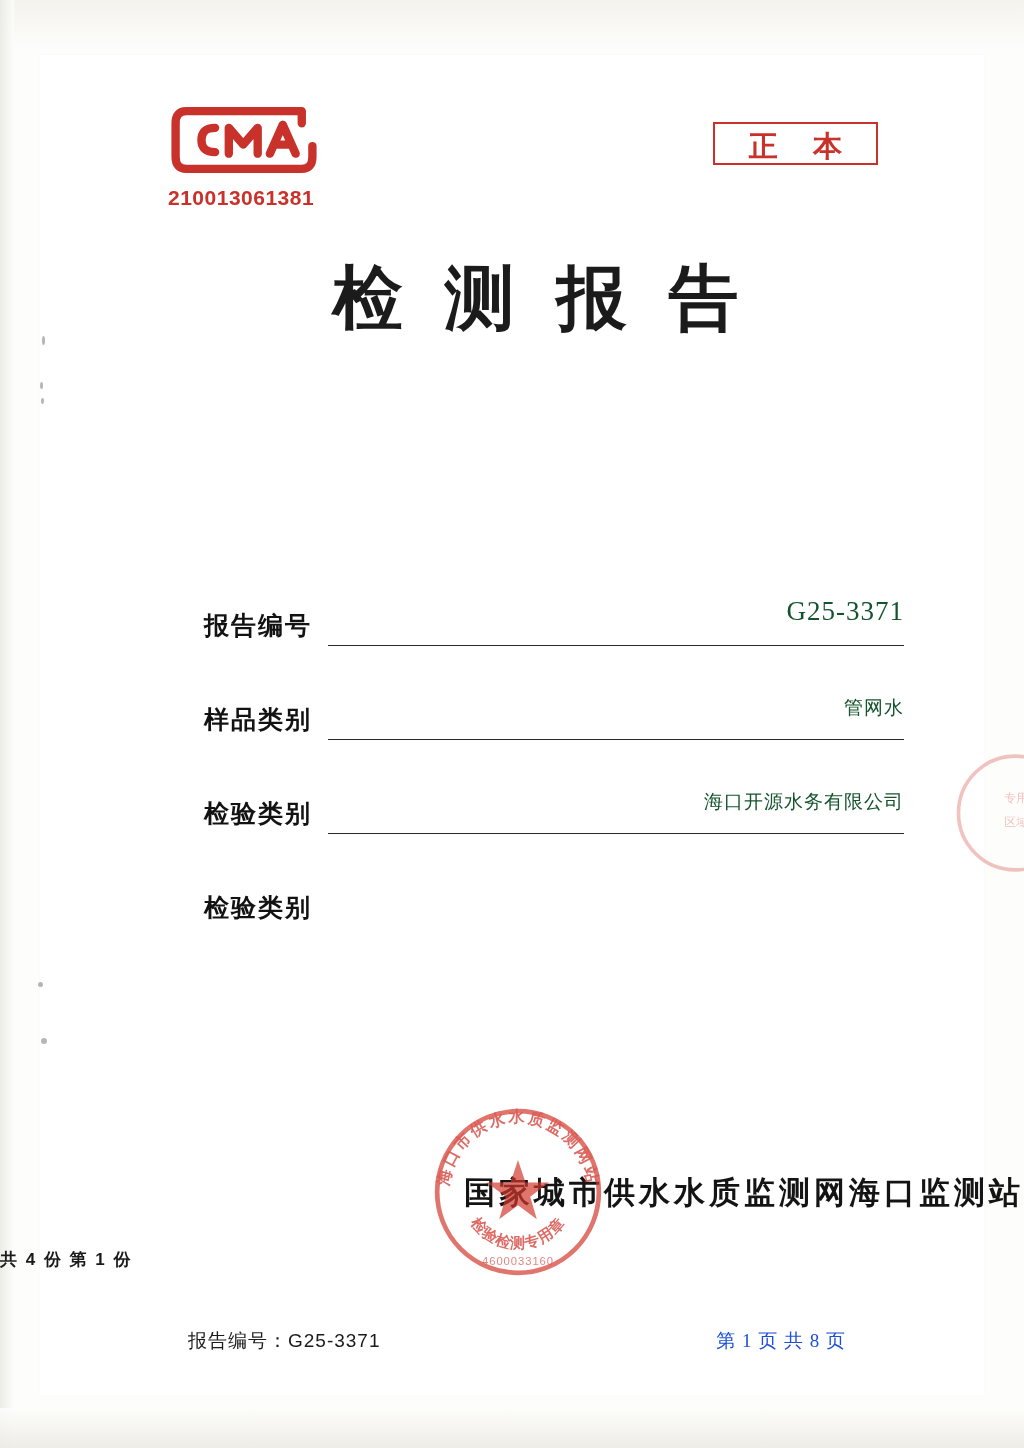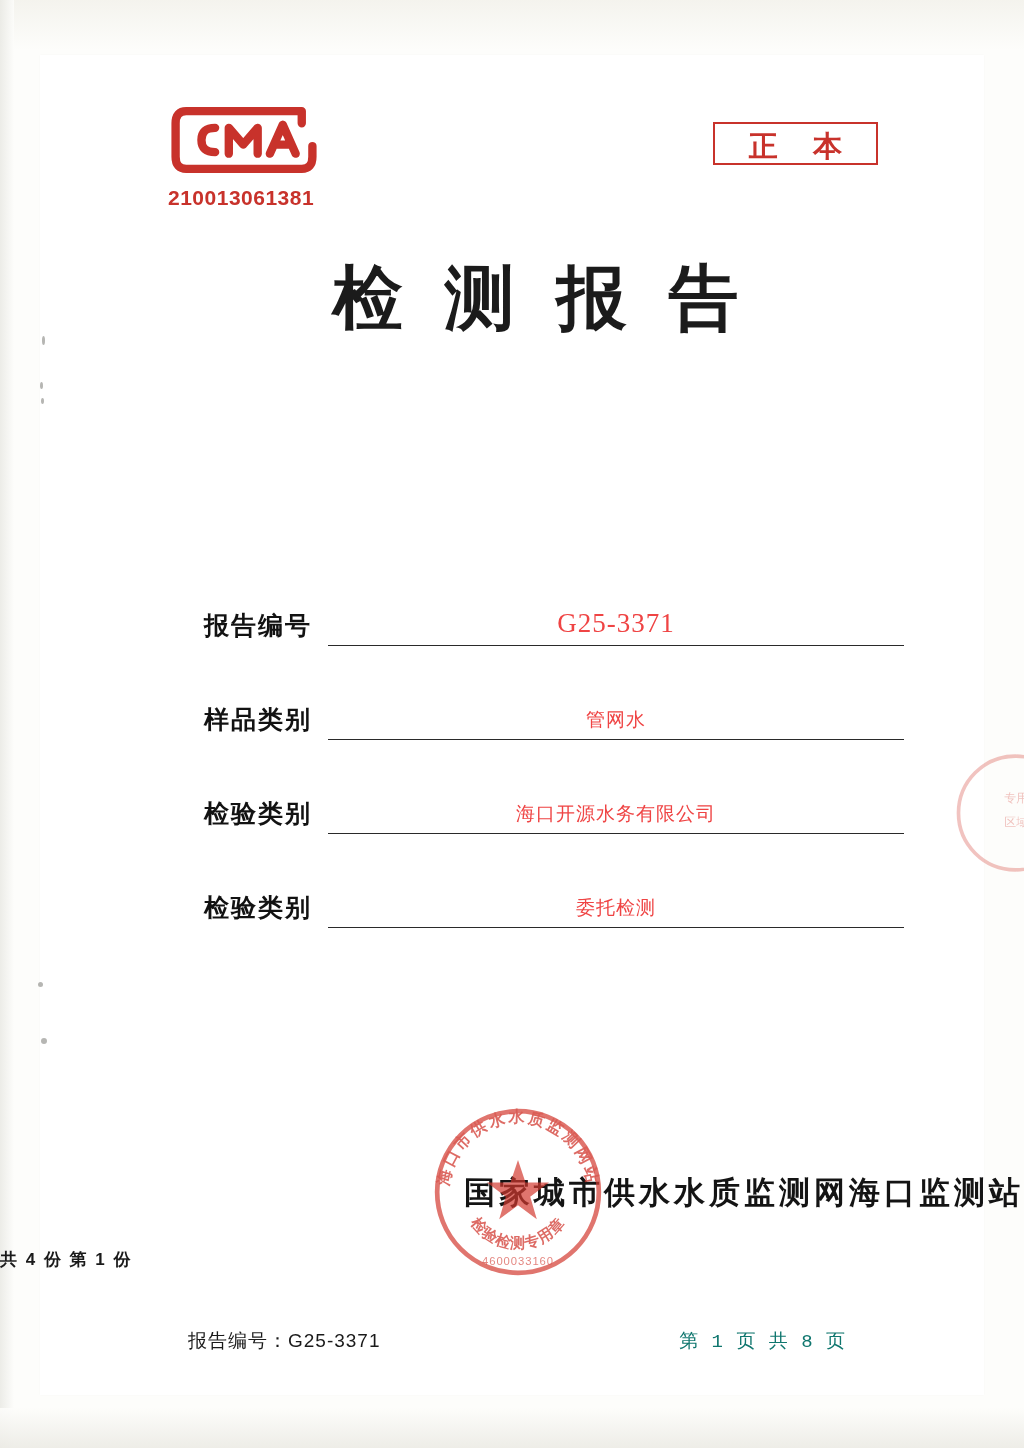--- a/index.html
+++ b/index.html
@@ -125,24 +125,24 @@
     font-size: 25px;
     color: #121212;
     letter-spacing: 2px;
     white-space: nowrap;
     padding-bottom: 4px;
   }
   .field-line {
     flex: 1;
     margin-left: 16px;
     border-bottom: 1.5px solid #2a2a2a;
-    text-align: center;
-    padding-bottom: 6px;
+    text-align: right;
+    padding-bottom: 18px;
     font-size: 26px;
-    color: #ef4444;
+    color: #14532d;
   }
   .field-value-cn {
     font-family: "Liberation Sans", sans-serif;
     font-size: 19px;
     letter-spacing: 1px;
   }
   .field-value-en {
     font-family: "Liberation Serif", serif;
     font-size: 27px;
     letter-spacing: 1px;
@@ -179,23 +179,23 @@
     top: 1328px;
     font-family: "Liberation Sans", sans-serif;
     font-size: 19px;
     color: #1a1a1a;
     letter-spacing: 1px;
   }
   .footer-right {
     position: absolute;
     right: 178px;
     top: 1328px;
-    font-family: Liberation Mono, monospace;
+    font-family: Liberation Serif, serif;
     font-size: 19px;
-    color: #0f766e;
+    color: #1d4ed8;
     letter-spacing: 1px;
   }
 
   
   .stamp {
     position: absolute;
     left: 424px;
     top: 1098px;
     width: 188px;
     height: 188px;
@@ -270,23 +270,20 @@
       </div>
     </div>
     <div class="field-row">
       <div class="field-label">检验类别</div>
       <div class="field-line">
         <span class="field-value-cn">海口开源水务有限公司</span>
       </div>
     </div>
     <div class="field-row">
       <div class="field-label">检验类别</div>
-      <div class="field-line">
-        <span class="field-value-cn">委托检测</span>
-      </div>
     </div>
   </div>
 
   <div class="station">国家城市供水水质监测网海口监测站</div>
   <div class="copies">共 4 份  第 1 份</div>
 
   <div class="stamp">
     <svg viewBox="0 0 200 200" width="188" height="188" aria-hidden="true">
       <defs>
         <path id="arcTop" d="M 26 100 A 74 74 0 0 1 174 100"></path>

